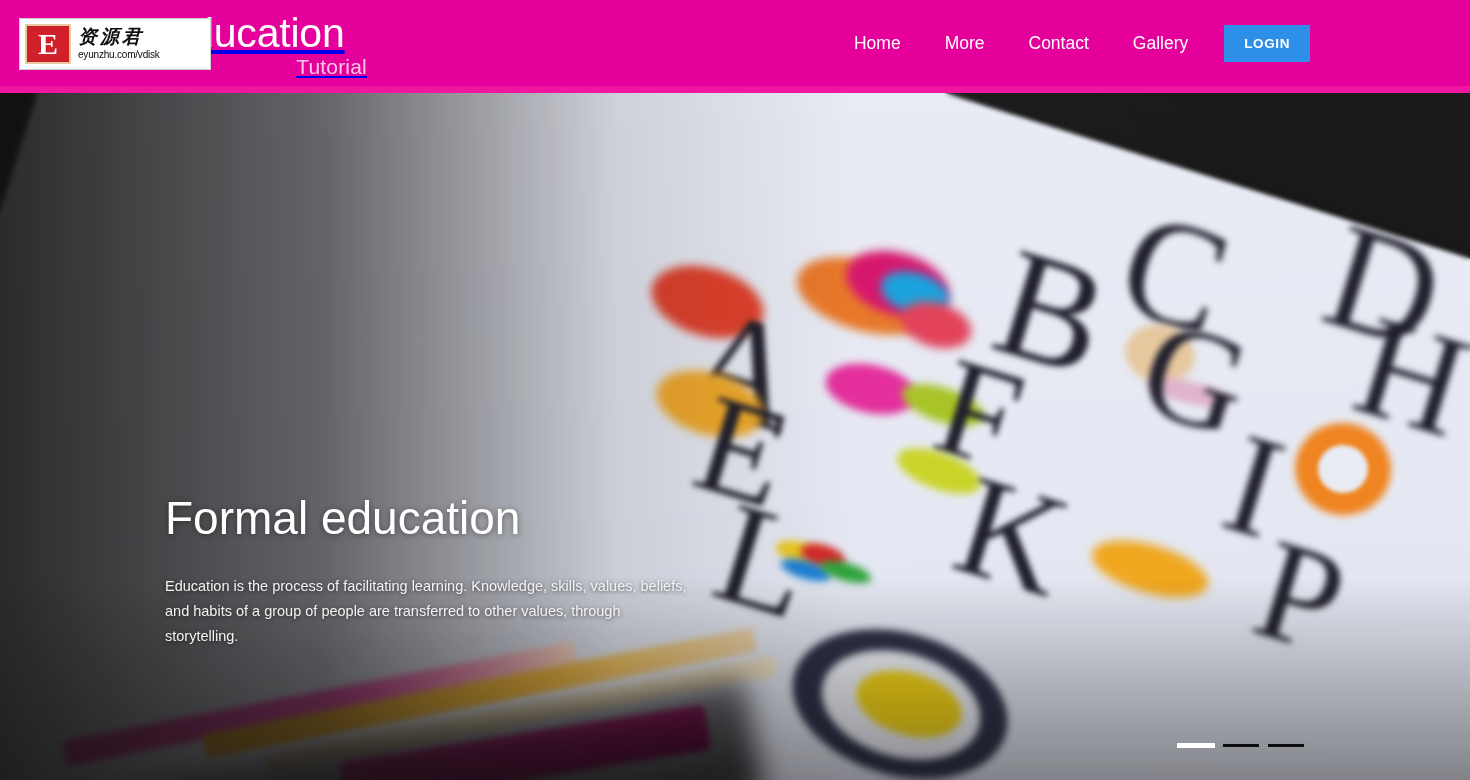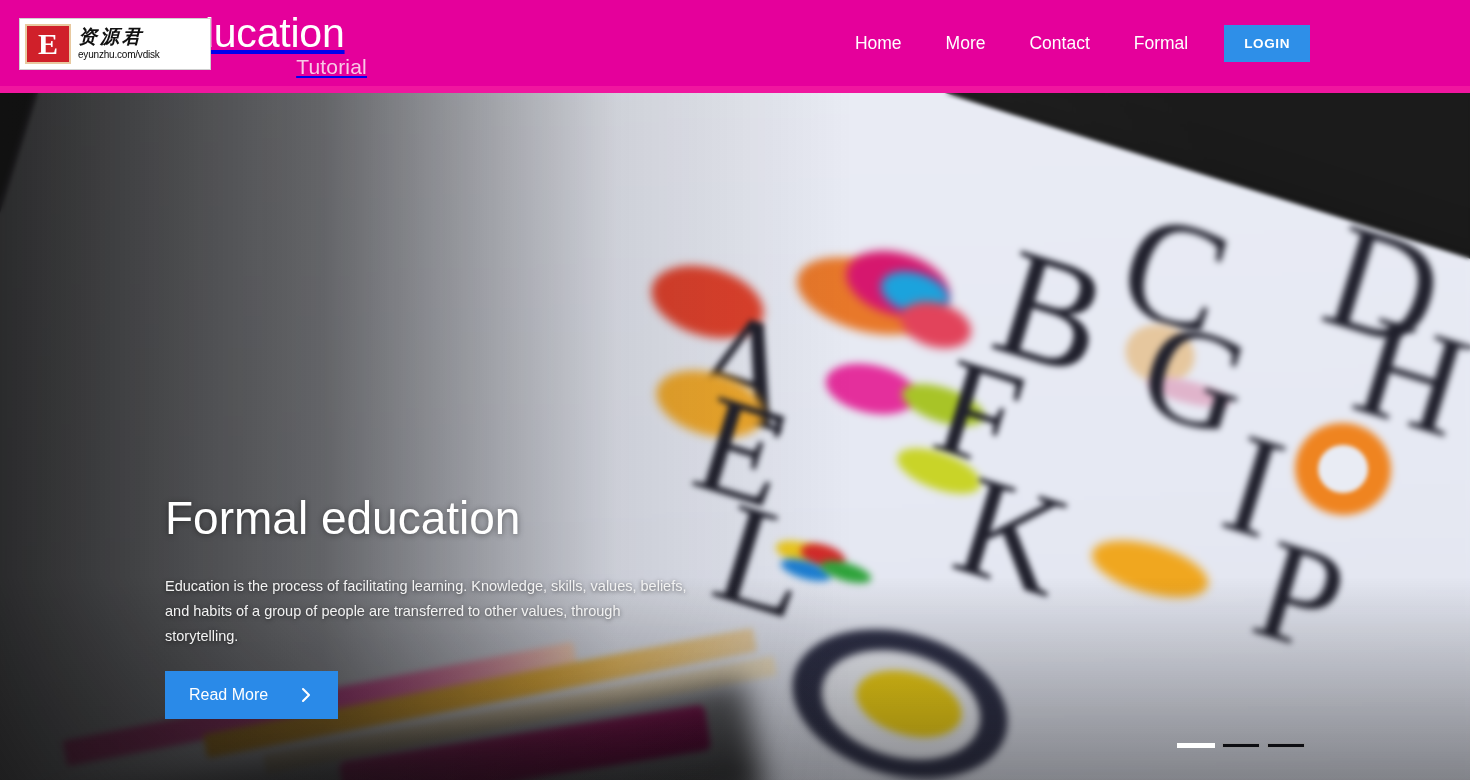--- a/index.html
+++ b/index.html
@@ -275,28 +275,20 @@
     <div class="pencil" style="left:340px;top:640px;width:370px;height:46px;transform:rotate(-9deg);background:linear-gradient(180deg,#ff2aa0 0%,#e0148b 100%);border-radius:7px;"></div>
     <div class="pencil" style="left:0px;top:650px;width:760px;height:120px;transform:rotate(-10deg);background:linear-gradient(180deg,rgba(0,0,0,.55),rgba(0,0,0,.85));filter:blur(14px);"></div>
 
     <div class="photo-blur"></div>
     <div class="vignette"></div>
   </div>
 
   <div class="hero-copy">
     <h1 class="hero-title">Formal education</h1>
     <p class="hero-desc">Education is the process of facilitating learning. Knowledge, skills, values, beliefs, and habits of a group of people are transferred to other values, through storytelling.</p>
-    <a href="#" class="read-more">
-      <span>Read More</span>
-      <span class="chev">
-        <svg width="16" height="16" viewBox="0 0 16 16" aria-hidden="true">
-          <path d="M5 2 L11 8 L5 14" fill="none" stroke="#ffffff" stroke-width="2.1" stroke-linecap="round" stroke-linejoin="round"></path>
-        </svg>
-      </span>
-    </a>
   </div>
 
   <div class="carousel-nav">
     <button class="ind active"></button>
     <button class="ind"></button>
     <button class="ind"></button>
   </div>
 </section>
 
 <div class="below-fold"></div>
@@ -304,21 +296,21 @@
 <header class="site-header">
   <a href="#" class="brand">
     <div class="brand-title">Education</div>
     <div class="brand-sub">Tutorial</div>
   </a>
 
   <nav class="main-nav">
     <a href="#" class="nav-link">Home</a>
     <a href="#" class="nav-link">More</a>
     <a href="#" class="nav-link">Contact</a>
-    <a href="#" class="nav-link">Formal</a>
+    <a href="#" class="nav-link">Gallery</a>
     <button class="login-btn">LOGIN</button>
   </nav>
 </header>
 <div class="header-underline"></div>
 
 <div class="watermark">
   <div class="wm-logo">
     <span>E</span>
   </div>
   <div class="wm-text">

